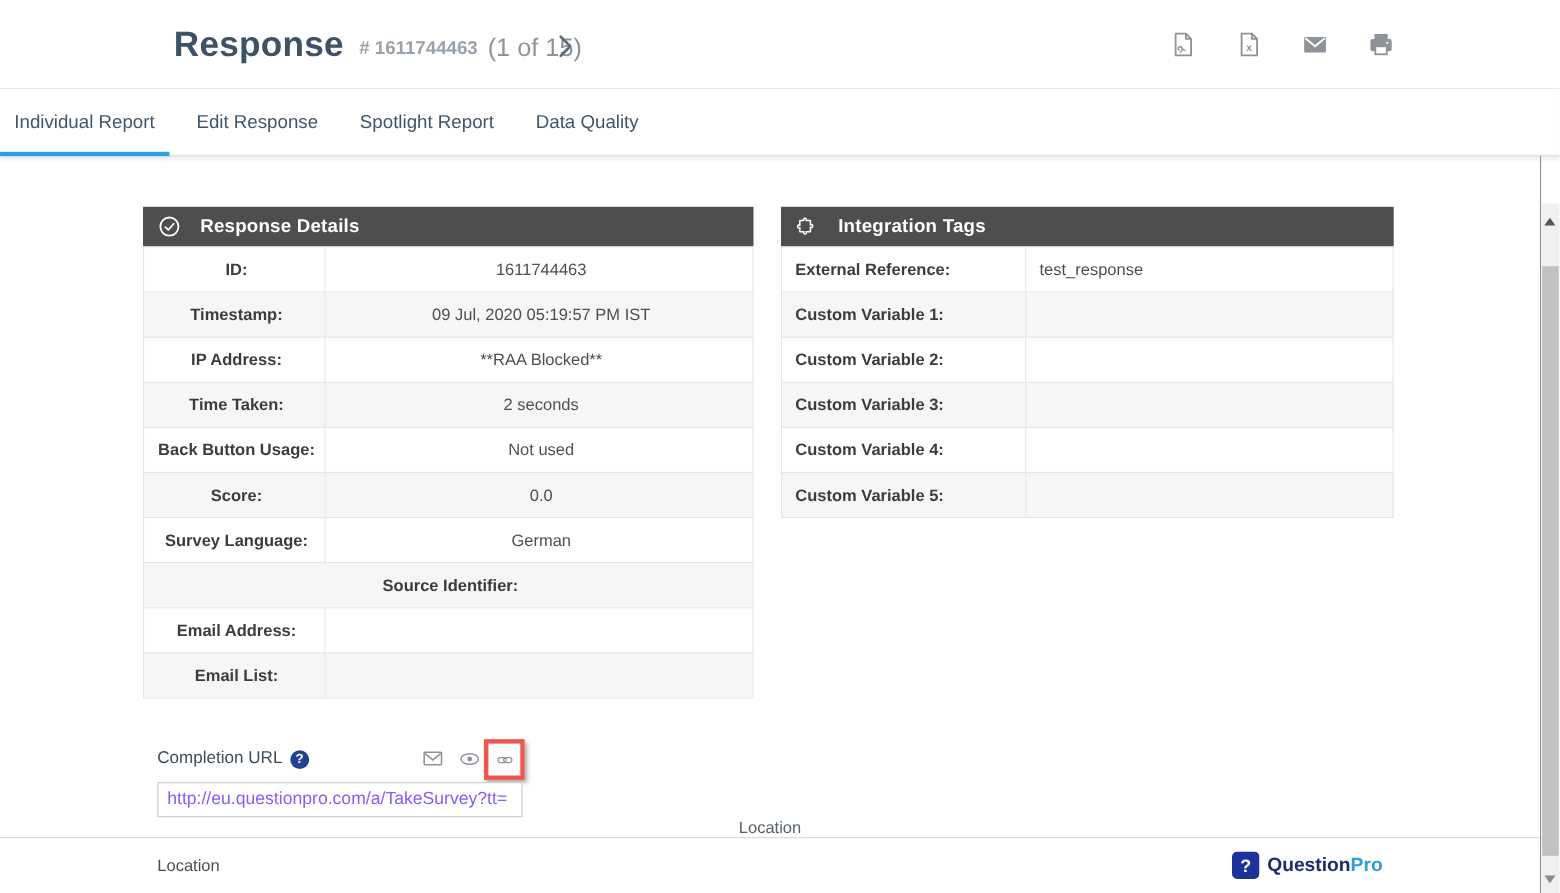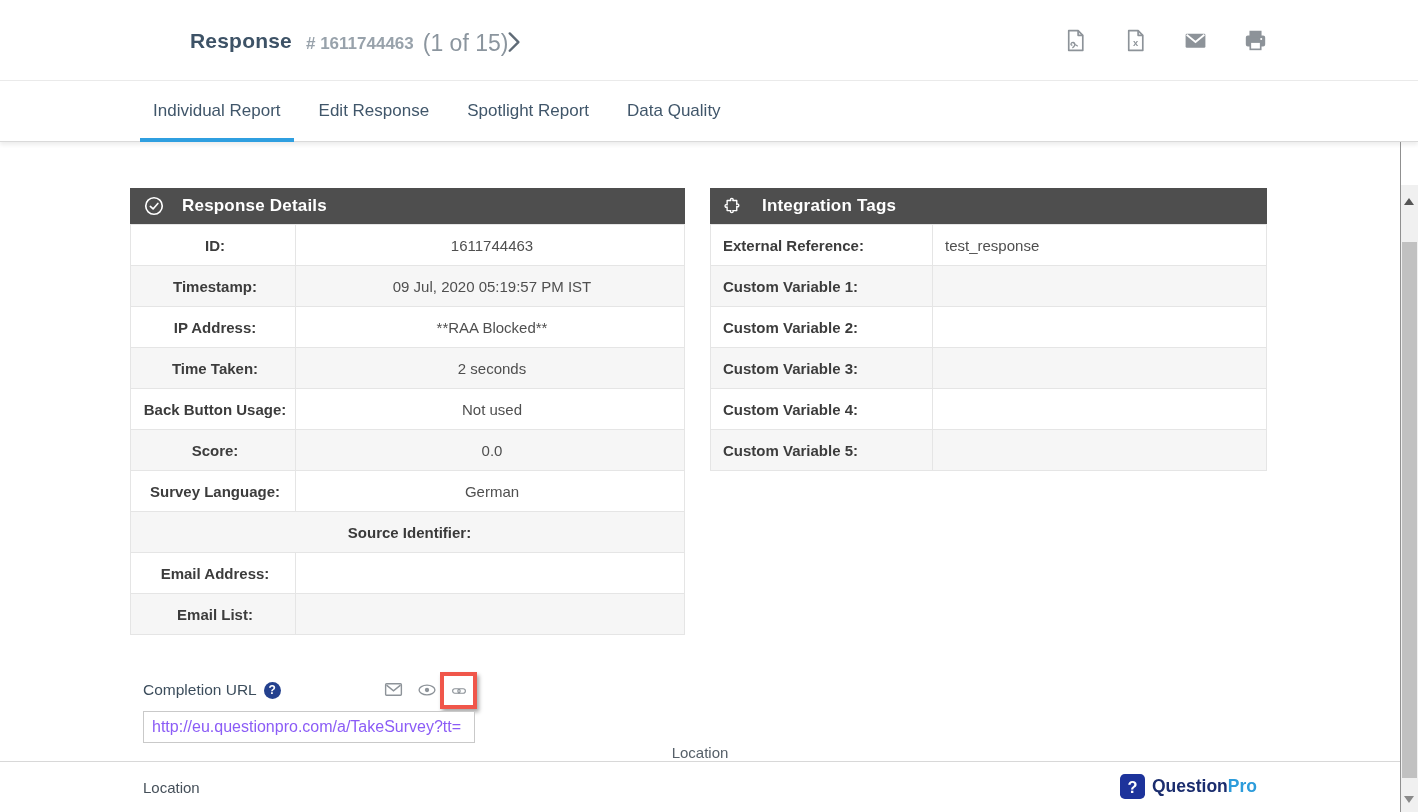--- a/index.html
+++ b/index.html
@@ -4,30 +4,30 @@
 <style>
   * { box-sizing: border-box; margin: 0; padding: 0; }
   html,body { width:1418px; height:812px; background:#fff; }
   #app {
     position:relative; width:1418px; height:812px; overflow:hidden;
     font-family:"Liberation Sans","DejaVu Sans",sans-serif; background:#fff;
   }
   
   .topbar { position:absolute; left:0; top:0; width:1418px; height:81px; background:#fff; border-bottom:1px solid #eaeaea; }
   .title-wrap { position:absolute; left:158px; top:0; height:81px; display:flex; align-items:center; }
-  .page-title { font-size:21px; font-weight:600; color:#3d5266; letter-spacing:.2px;margin-left:32px; }
+  .page-title { font-size:32px; font-weight:600; color:#3d5266; letter-spacing:.2px; }
   .resp-id { font-size:17px; color:#98a2ab; margin-left:14px; padding-top:6px;font-weight:bold; }
   .resp-pos { font-size:23px; color:#8b959e; margin-left:9px; padding-top:6px; }
   .next-chevron { position:absolute; left:500px; top:28px; width:26px; height:26px; cursor:pointer; }
   .topbar-icons { position:absolute; right:150px; top:0; height:81px; display:flex; align-items:center; gap:35px; }
   .tb-icon { width:25px; height:25px; cursor:pointer; }
   
   .tabbar { position:absolute; left:0; top:81px; width:1418px; height:61px; background:#fff;
             border-bottom:1px solid #dadada; box-shadow:0 3px 4px rgba(0,0,0,.07);
-            display:flex; align-items:stretch; padding-left:140px; }
+            display:flex; align-items:stretch; }
   .tab { position:relative; display:flex; align-items:center; padding:0 13px; margin-right:12px;
          font-size:17px; color:#40566a; cursor:pointer; white-space:nowrap; }
   .tab.active::after { content:""; position:absolute; left:0; right:0; bottom:-1px; height:4px; background:#2f9fe0; }
   
   .panel { position:absolute; top:188px; }
   .panel-left  { left:130px; width:555px;text-align:center; }
   .panel-right { left:710px; width:557px; }
   .panel-head { height:36px; background:#4e4e4e; display:flex; align-items:center; }
   .panel-head .ph-icon { width:22px; height:22px; margin:0 17px 0 13px; flex:0 0 auto; }
   .panel-head .ph-title { color:#fff; font-size:17px; font-weight:bold; letter-spacing:.2px; }

